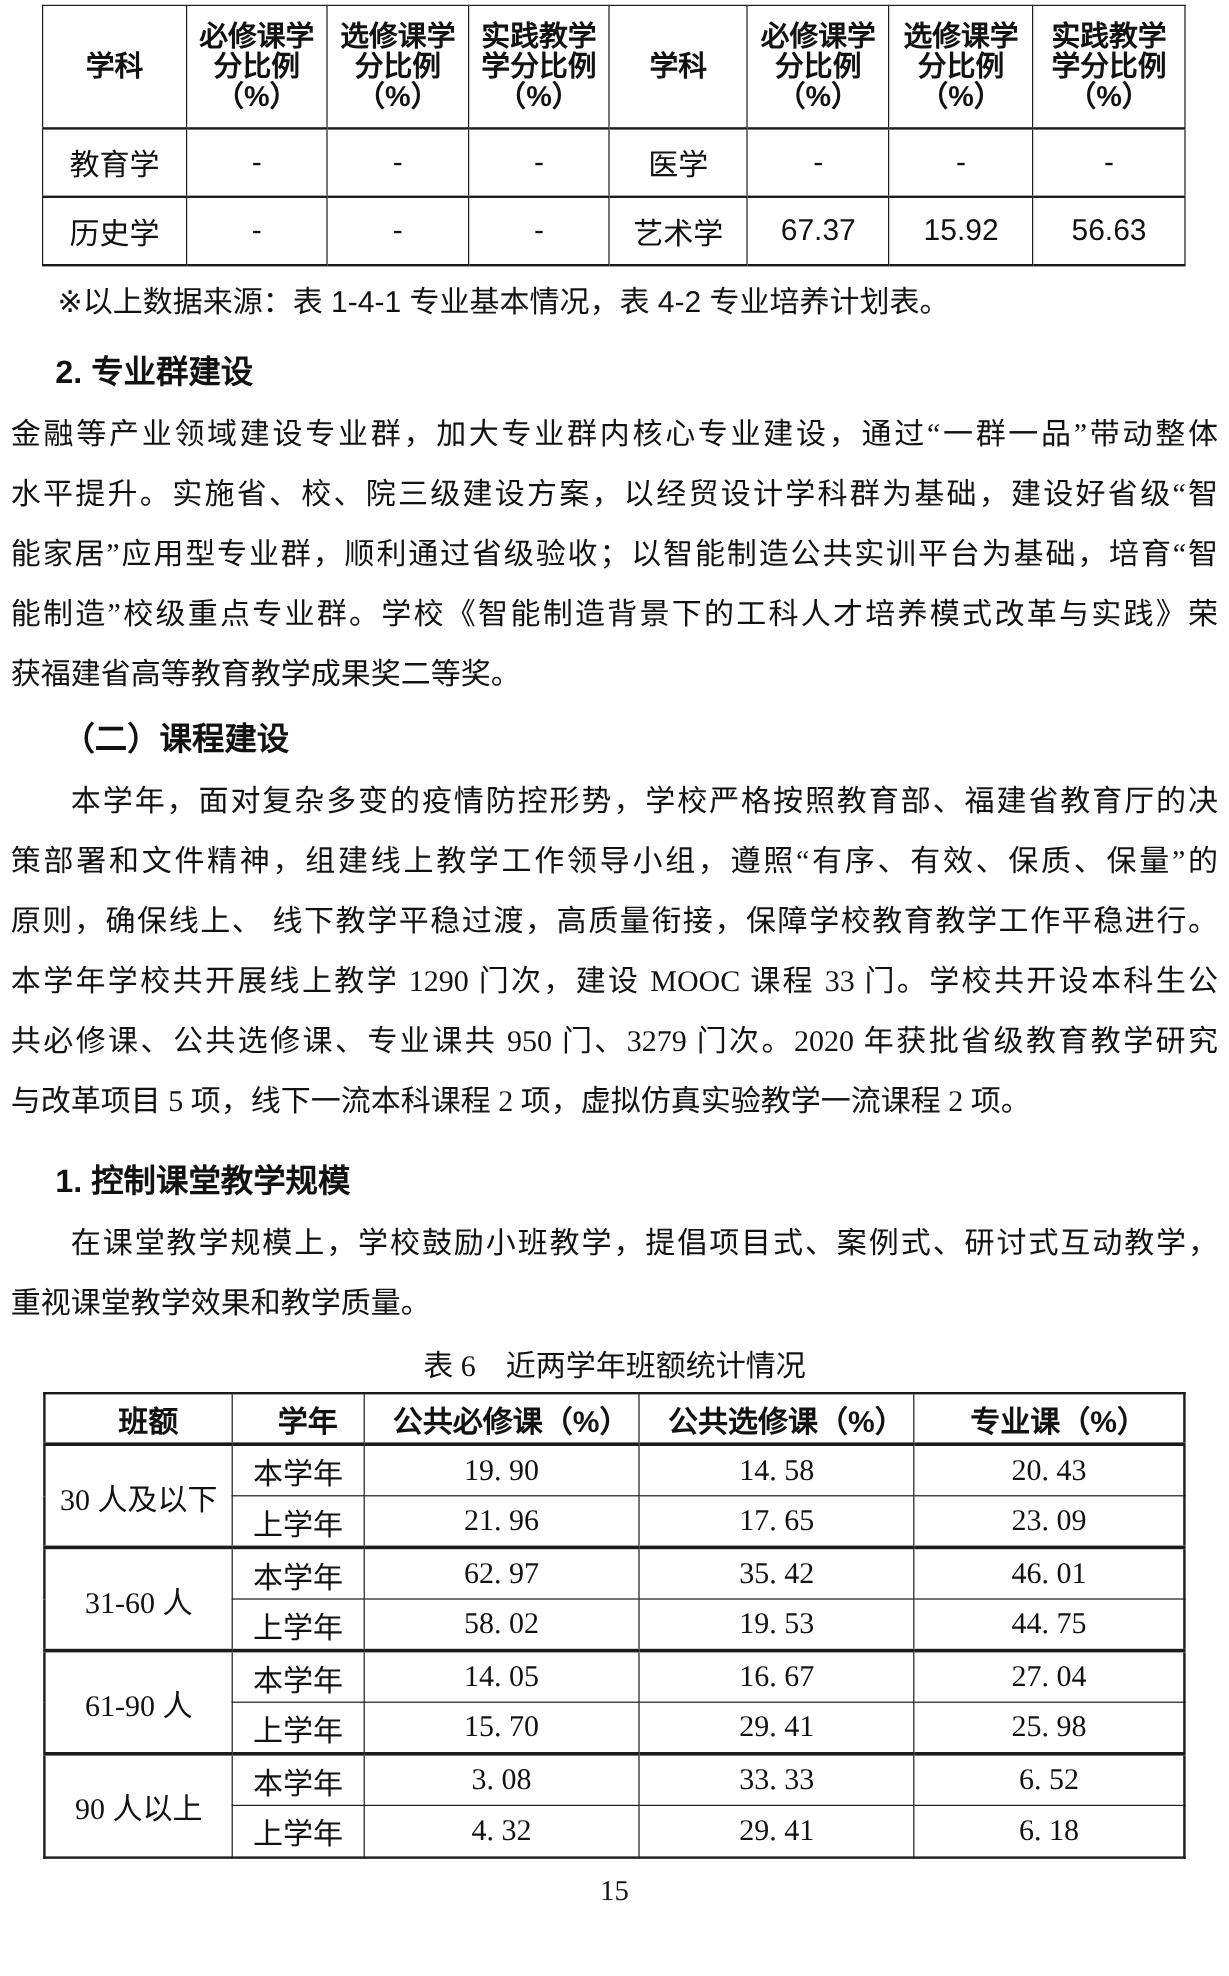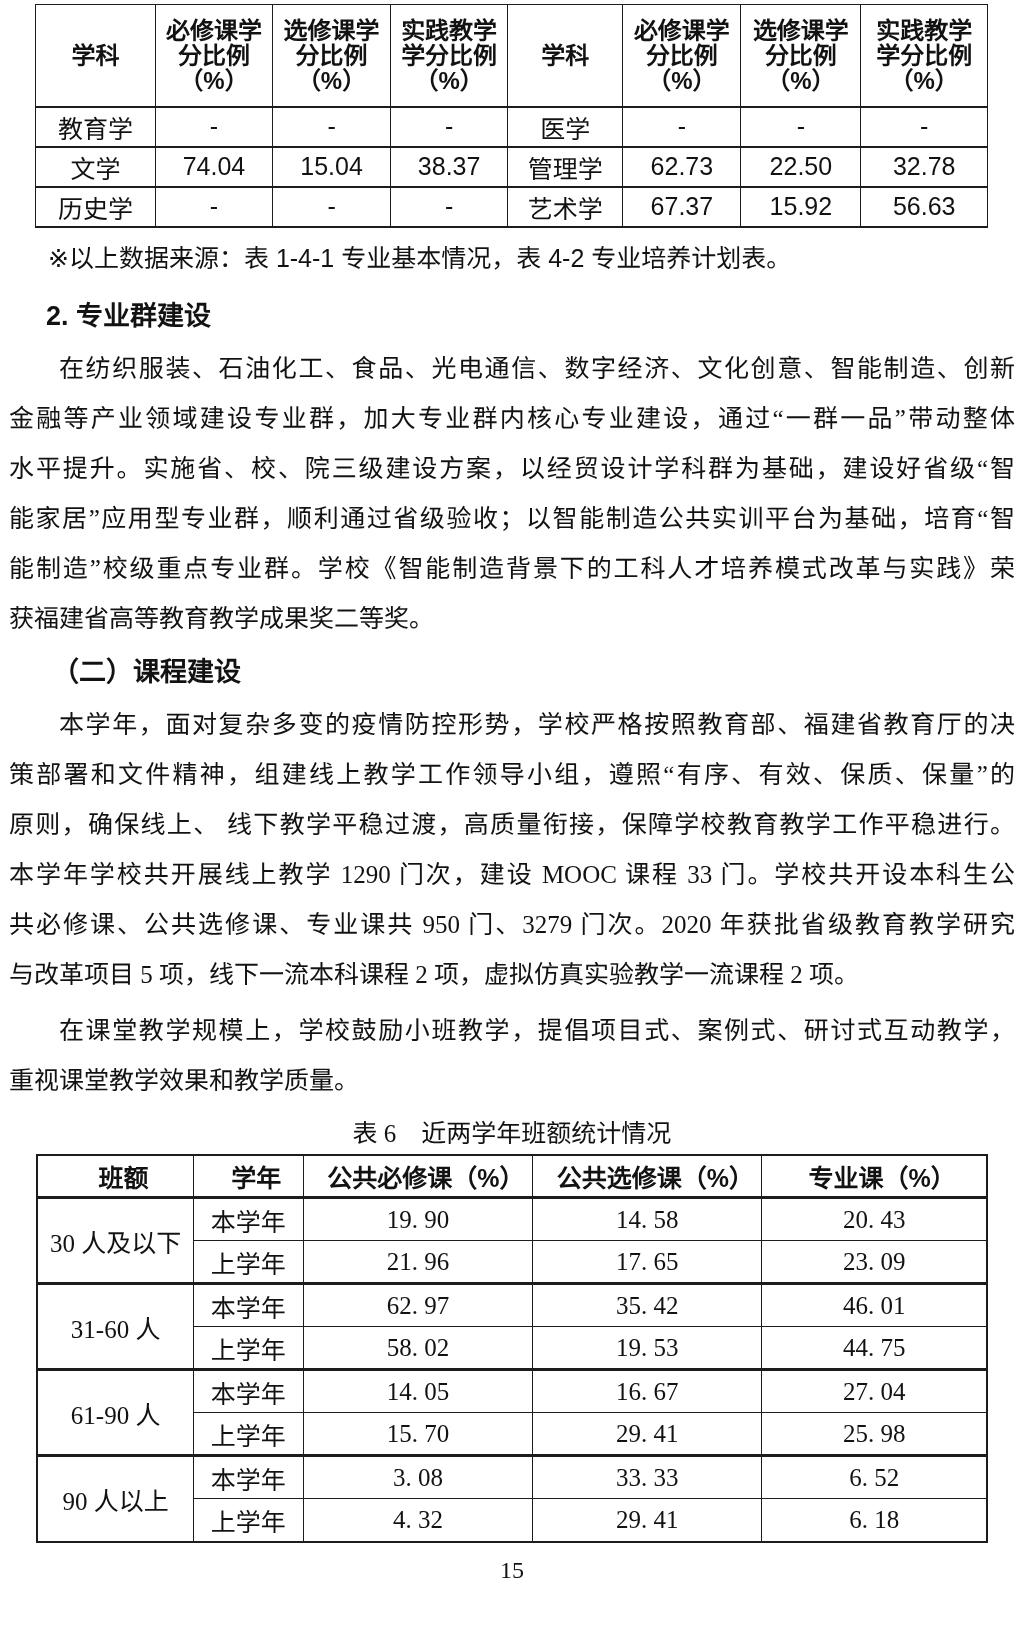--- a/index.html
+++ b/index.html
@@ -13,21 +13,21 @@
   table { border-collapse:collapse; table-layout:fixed; }
   .credit-table { margin:4px 0 0 35px; width:953px; text-align:center; border:1px solid #1c1c1c; }
   .credit-table th, .credit-table td { border:1px solid #1c1c1c; vertical-align:middle; }
   .credit-table th {
     font-family:"Liberation Sans","DejaVu Sans",sans-serif;
     font-weight:bold; font-size:24px; line-height:25px;
     white-space:pre-line; height:102px; border-bottom-width:2px;
   }
   .credit-table td {
     font-family:"Liberation Sans","DejaVu Sans",sans-serif;
-    font-size:25px; height:40px; border-top-width:2px; border-bottom-width:2px;
+    font-size:25px; height:57px; border-top-width:2px; border-bottom-width:2px;
   }
   
   .note {
     margin:12px 0 0 48px; font-family:"Liberation Sans","DejaVu Sans",sans-serif;
     font-weight:normal; font-size:25px; line-height:36px;
   }
   .heading {
     font-family:"Liberation Sans","DejaVu Sans",sans-serif;
     font-weight:bold; font-size:27px; line-height:44px;
   }
@@ -99,66 +99,56 @@
         <td>教育学</td>
         <td>-</td>
         <td>-</td>
         <td>-</td>
         <td>医学</td>
         <td>-</td>
         <td>-</td>
         <td>-</td>
       </tr>
       <tr>
-        <td>文学</td>
-        <td>74.04</td>
-        <td>15.04</td>
-        <td>38.37</td>
-        <td>管理学</td>
-        <td>62.73</td>
-        <td>22.50</td>
-        <td>32.78</td>
-      </tr>
-      <tr>
         <td>历史学</td>
         <td>-</td>
         <td>-</td>
         <td>-</td>
         <td>艺术学</td>
         <td>67.37</td>
         <td>15.92</td>
         <td>56.63</td>
       </tr>
     </tbody>
   </table>
 
   <div class="note">※以上数据来源：表 1-4-1 专业基本情况，表 4-2 专业培养计划表。</div>
 
   <div class="heading h-num">2. 专业群建设</div>
 
   <div class="para">
-    <div class="pline first">在纺织服装、石油化工、食品、光电通信、数字经济、文化创意、智能制造、创新</div>
     <div class="pline">金融等产业领域建设专业群，加大专业群内核心专业建设，通过“一群一品”带动整体</div>
     <div class="pline">水平提升。实施省、校、院三级建设方案，以经贸设计学科群为基础，建设好省级“智</div>
     <div class="pline">能家居”应用型专业群，顺利通过省级验收；以智能制造公共实训平台为基础，培育“智</div>
     <div class="pline">能制造”校级重点专业群。学校《智能制造背景下的工科人才培养模式改革与实践》荣</div>
     <div class="pline last">获福建省高等教育教学成果奖二等奖。</div>
   </div>
 
   <div class="heading h-sub">（二）课程建设</div>
 
   <div class="para">
     <div class="pline first">本学年，面对复杂多变的疫情防控形势，学校严格按照教育部、福建省教育厅的决</div>
     <div class="pline">策部署和文件精神，组建线上教学工作领导小组，遵照“有序、有效、保质、保量”的</div>
     <div class="pline">原则，确保线上、 线下教学平稳过渡，高质量衔接，保障学校教育教学工作平稳进行。</div>
     <div class="pline">本学年学校共开展线上教学 1290 门次，建设 MOOC 课程 33 门。学校共开设本科生公</div>
     <div class="pline">共必修课、公共选修课、专业课共 950 门、3279 门次。2020 年获批省级教育教学研究</div>
     <div class="pline last">与改革项目 5 项，线下一流本科课程 2 项，虚拟仿真实验教学一流课程 2 项。</div>
   </div>
 
+  <div class="heading h-num">1. 控制课堂教学规模</div>
 
   <div class="para">
     <div class="pline first">在课堂教学规模上，学校鼓励小班教学，提倡项目式、案例式、研讨式互动教学，</div>
     <div class="pline last">重视课堂教学效果和教学质量。</div>
   </div>
 
   <div class="caption">表 6　近两学年班额统计情况</div>
 
   <table class="size-table">
     <colgroup>

